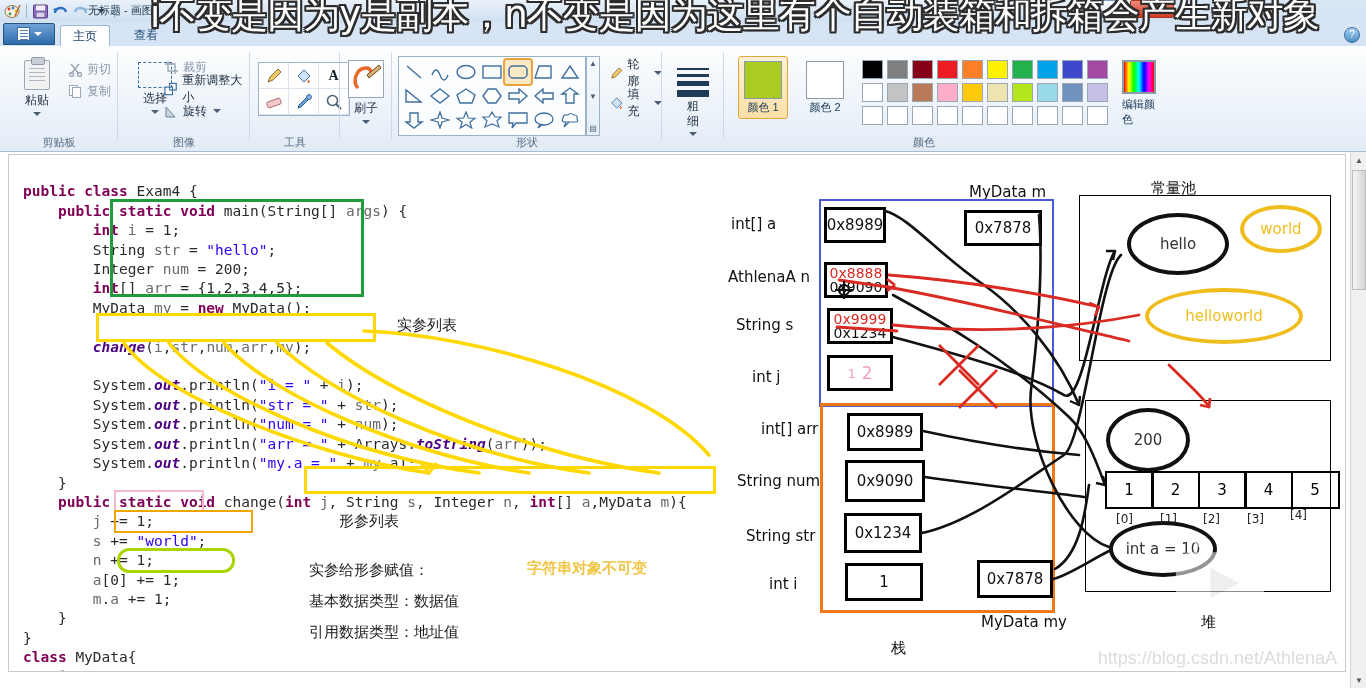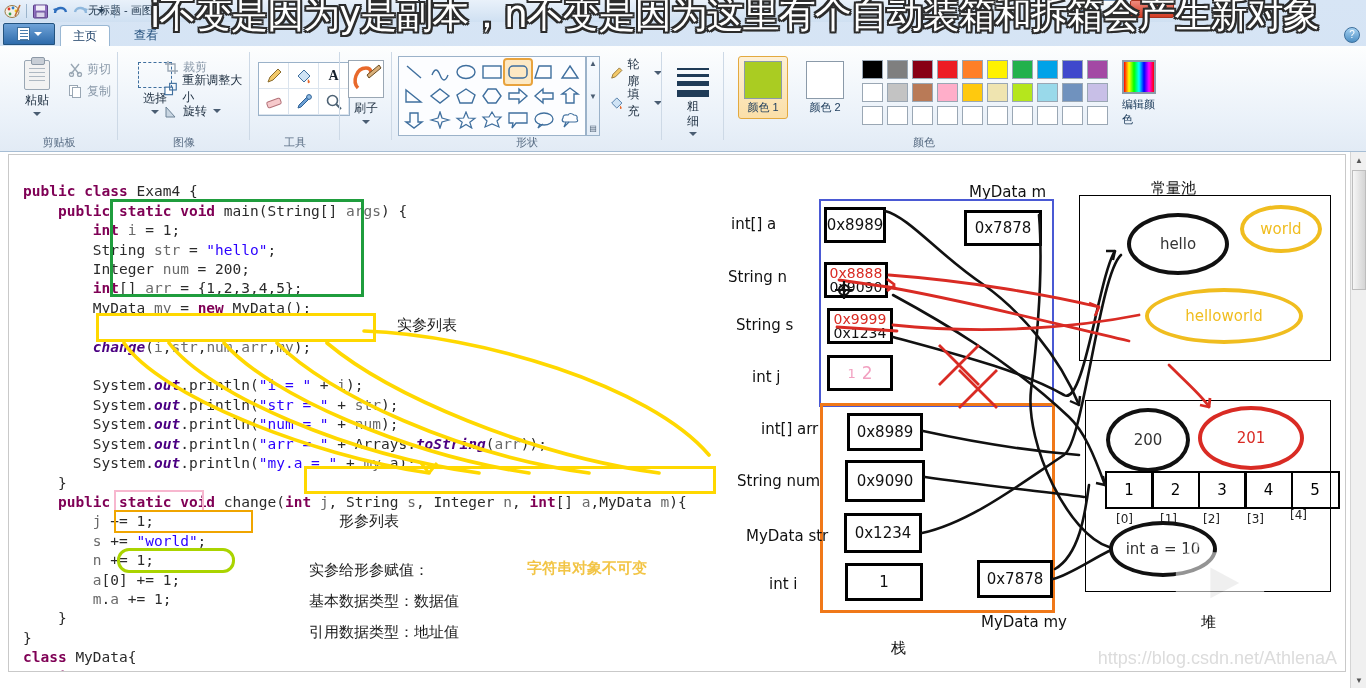--- a/index.html
+++ b/index.html
@@ -594,21 +594,21 @@
       <div class="anno" style="left:300px;top:406px">实参给形参赋值：</div>
       <div class="anno" style="left:300px;top:437px">基本数据类型：数据值</div>
       <div class="anno" style="left:300px;top:468px">引用数据类型：地址值</div>
 
       <div class="dlabel" style="left:960px;top:28px">MyData m</div>
       <div class="frame blue" style="left:810px;top:44px;width:235px;height:208px"></div>
 
       <div class="dlabel" style="left:722px;top:60px">int[] a</div>
       <div class="dbox" style="left:815px;top:52px;width:62px;height:36px">0x8989</div>
 
-      <div class="dlabel" style="left:719px;top:113px">String n</div>
+      <div class="dlabel" style="left:719px;top:113px">AthlenaA n</div>
       <div class="dbox" style="left:815px;top:107px;width:64px;height:36px;flex-direction:column;line-height:14px">
         <span class="redtxt" style="font-size:14px">0x8888</span>
         <span style="font-size:14px">0x9090</span>
       </div>
 
       <div class="dlabel" style="left:727px;top:161px">String s</div>
       <div class="dbox" style="left:818px;top:153px;width:66px;height:36px;flex-direction:column;line-height:14px">
         <span class="redtxt" style="font-size:14px">0x9999</span>
         <span style="font-size:14px">0x1234</span>
       </div>
@@ -624,21 +624,21 @@
       <div class="frame orange" style="left:811px;top:248px;width:235px;height:210px"></div>
       <div class="dlabel" style="left:972px;top:458px">MyData my</div>
       <div class="dlabel" style="left:882px;top:484px">栈</div>
 
       <div class="dlabel" style="left:752px;top:265px">int[]  arr</div>
       <div class="dbox" style="left:838px;top:258px;width:76px;height:38px">0x8989</div>
 
       <div class="dlabel" style="left:728px;top:317px">String num</div>
       <div class="dbox" style="left:836px;top:305px;width:80px;height:42px">0x9090</div>
 
-      <div class="dlabel" style="left:737px;top:372px">MyData str</div>
+      <div class="dlabel" style="left:737px;top:372px">String str</div>
       <div class="dbox" style="left:835px;top:358px;width:78px;height:40px">0x1234</div>
 
       <div class="dlabel" style="left:760px;top:420px">int  i</div>
       <div class="dbox" style="left:836px;top:408px;width:78px;height:38px">1</div>
 
       <div class="dbox" style="left:968px;top:405px;width:76px;height:38px">0x7878</div>
 
       <div class="dlabel" style="left:1142px;top:24px">常量池</div>
       <div class="frame black" style="left:1070px;top:40px;width:252px;height:166px"></div>
       <div class="ellipse" style="left:1118px;top:58px;width:102px;height:62px;border:4px solid #111;color:#333">
@@ -649,23 +649,20 @@
       </div>
       <div class="ellipse" style="left:1136px;top:133px;width:158px;height:56px;border:4px solid #f0bd1f;color:#f0bd1f">
         <span>helloworld</span>
       </div>
 
       <div class="frame black" style="left:1076px;top:245px;width:246px;height:192px"></div>
       <div class="dlabel" style="left:1192px;top:458px">堆</div>
 
       <div class="ellipse" style="left:1097px;top:253px;width:84px;height:64px;border:4px solid #111;color:#333">
         <span>200</span>
-      </div>
-      <div class="ellipse" style="left:1189px;top:251px;width:106px;height:64px;border:4px solid #d92b24;color:#d92b24">
-        <span>201</span>
       </div>
 
       <div class="arrcells" style="left:1098px;top:316px">
         <div class="cell">1</div>
         <div class="cell">2</div>
         <div class="cell">3</div>
         <div class="cell">4</div>
         <div class="cell">5</div>
       </div>
       <div class="idx" style="left:1107px;top:357px">[0]</div>

